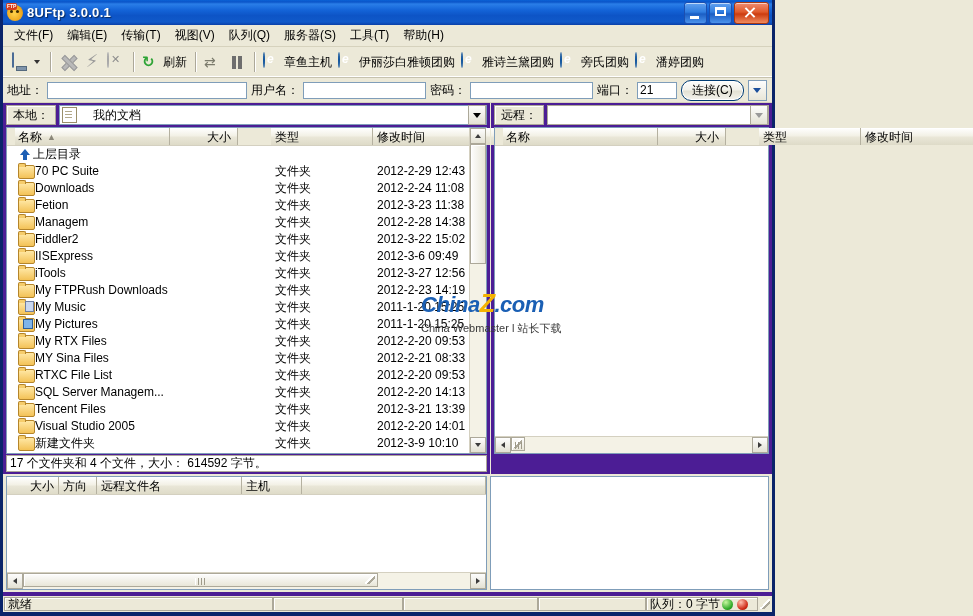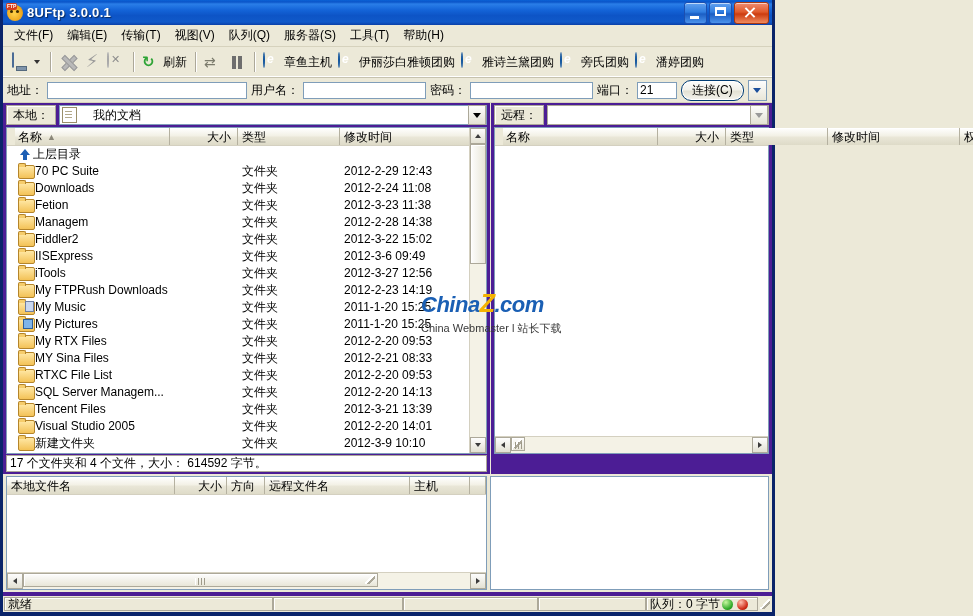--- a/index.html
+++ b/index.html
@@ -188,21 +188,21 @@
     box-shadow:inset 0 1px 0 #fff;
     font-size:12px;line-height:16px;padding:0 4px;box-sizing:border-box;
     display:flex;align-items:center;overflow:hidden;white-space:nowrap;cursor:default;
   }
   .hcell.r{justify-content:flex-end;}
   .sortmark{margin-left:5px;color:#8a8778;font-size:9px;}
   .rows{flex:1 1 auto;overflow:hidden;position:relative;background:#fff;}
   .row{display:flex;height:17px;line-height:17px;font-size:12px;white-space:nowrap;}
   .c-name{width:155px;flex:0 0 155px;display:flex;align-items:center;padding-left:3px;box-sizing:border-box;overflow:hidden;margin-left:8px;}
   .c-size{width:68px;flex:0 0 68px;text-align:right;padding-right:6px;box-sizing:border-box;}
-  .c-type{width:102px;flex:0 0 102px;padding-left:4px;box-sizing:border-box;}
+  .c-type{width:102px;flex:0 0 102px;padding-left:4px;box-sizing:border-box;margin-left:33px;}
   .c-date{width:132px;flex:0 0 132px;padding-left:4px;box-sizing:border-box;}
   .folder{
     width:15px;height:12px;flex:0 0 15px;position:relative;
     background:linear-gradient(180deg,#ffe8a6,#f3c257);
     border:1px solid #b5852a;border-radius:0 2px 2px 2px;
   }
   .folder:before{
     content:"";position:absolute;left:-1px;top:-3px;width:6px;height:3px;
     background:#f6cd6c;border:1px solid #b5852a;border-bottom:none;border-radius:2px 2px 0 0;
   }
@@ -662,21 +662,20 @@
         </div>
       </div>
       <div style="height:20px;flex:0 0 20px;"></div>
     </div>
   </div>
 
   <div class="bottom">
     <div class="qpane qleft">
       <div class="qbox">
         <div class="hdr">
-          <div class="hcell q-c1">本地文件名</div>
           <div class="hcell q-c2 r">大小</div>
           <div class="hcell q-c3">方向</div>
           <div class="hcell q-c4">远程文件名</div>
           <div class="hcell q-c5">主机</div>
           <div class="hcell" style="flex:1 1 auto;"></div>
         </div>
         <div class="rows" id="queue-rows"></div>
         <div class="hscroll">
           <div class="hbtn">
               <span class="l"></span>

